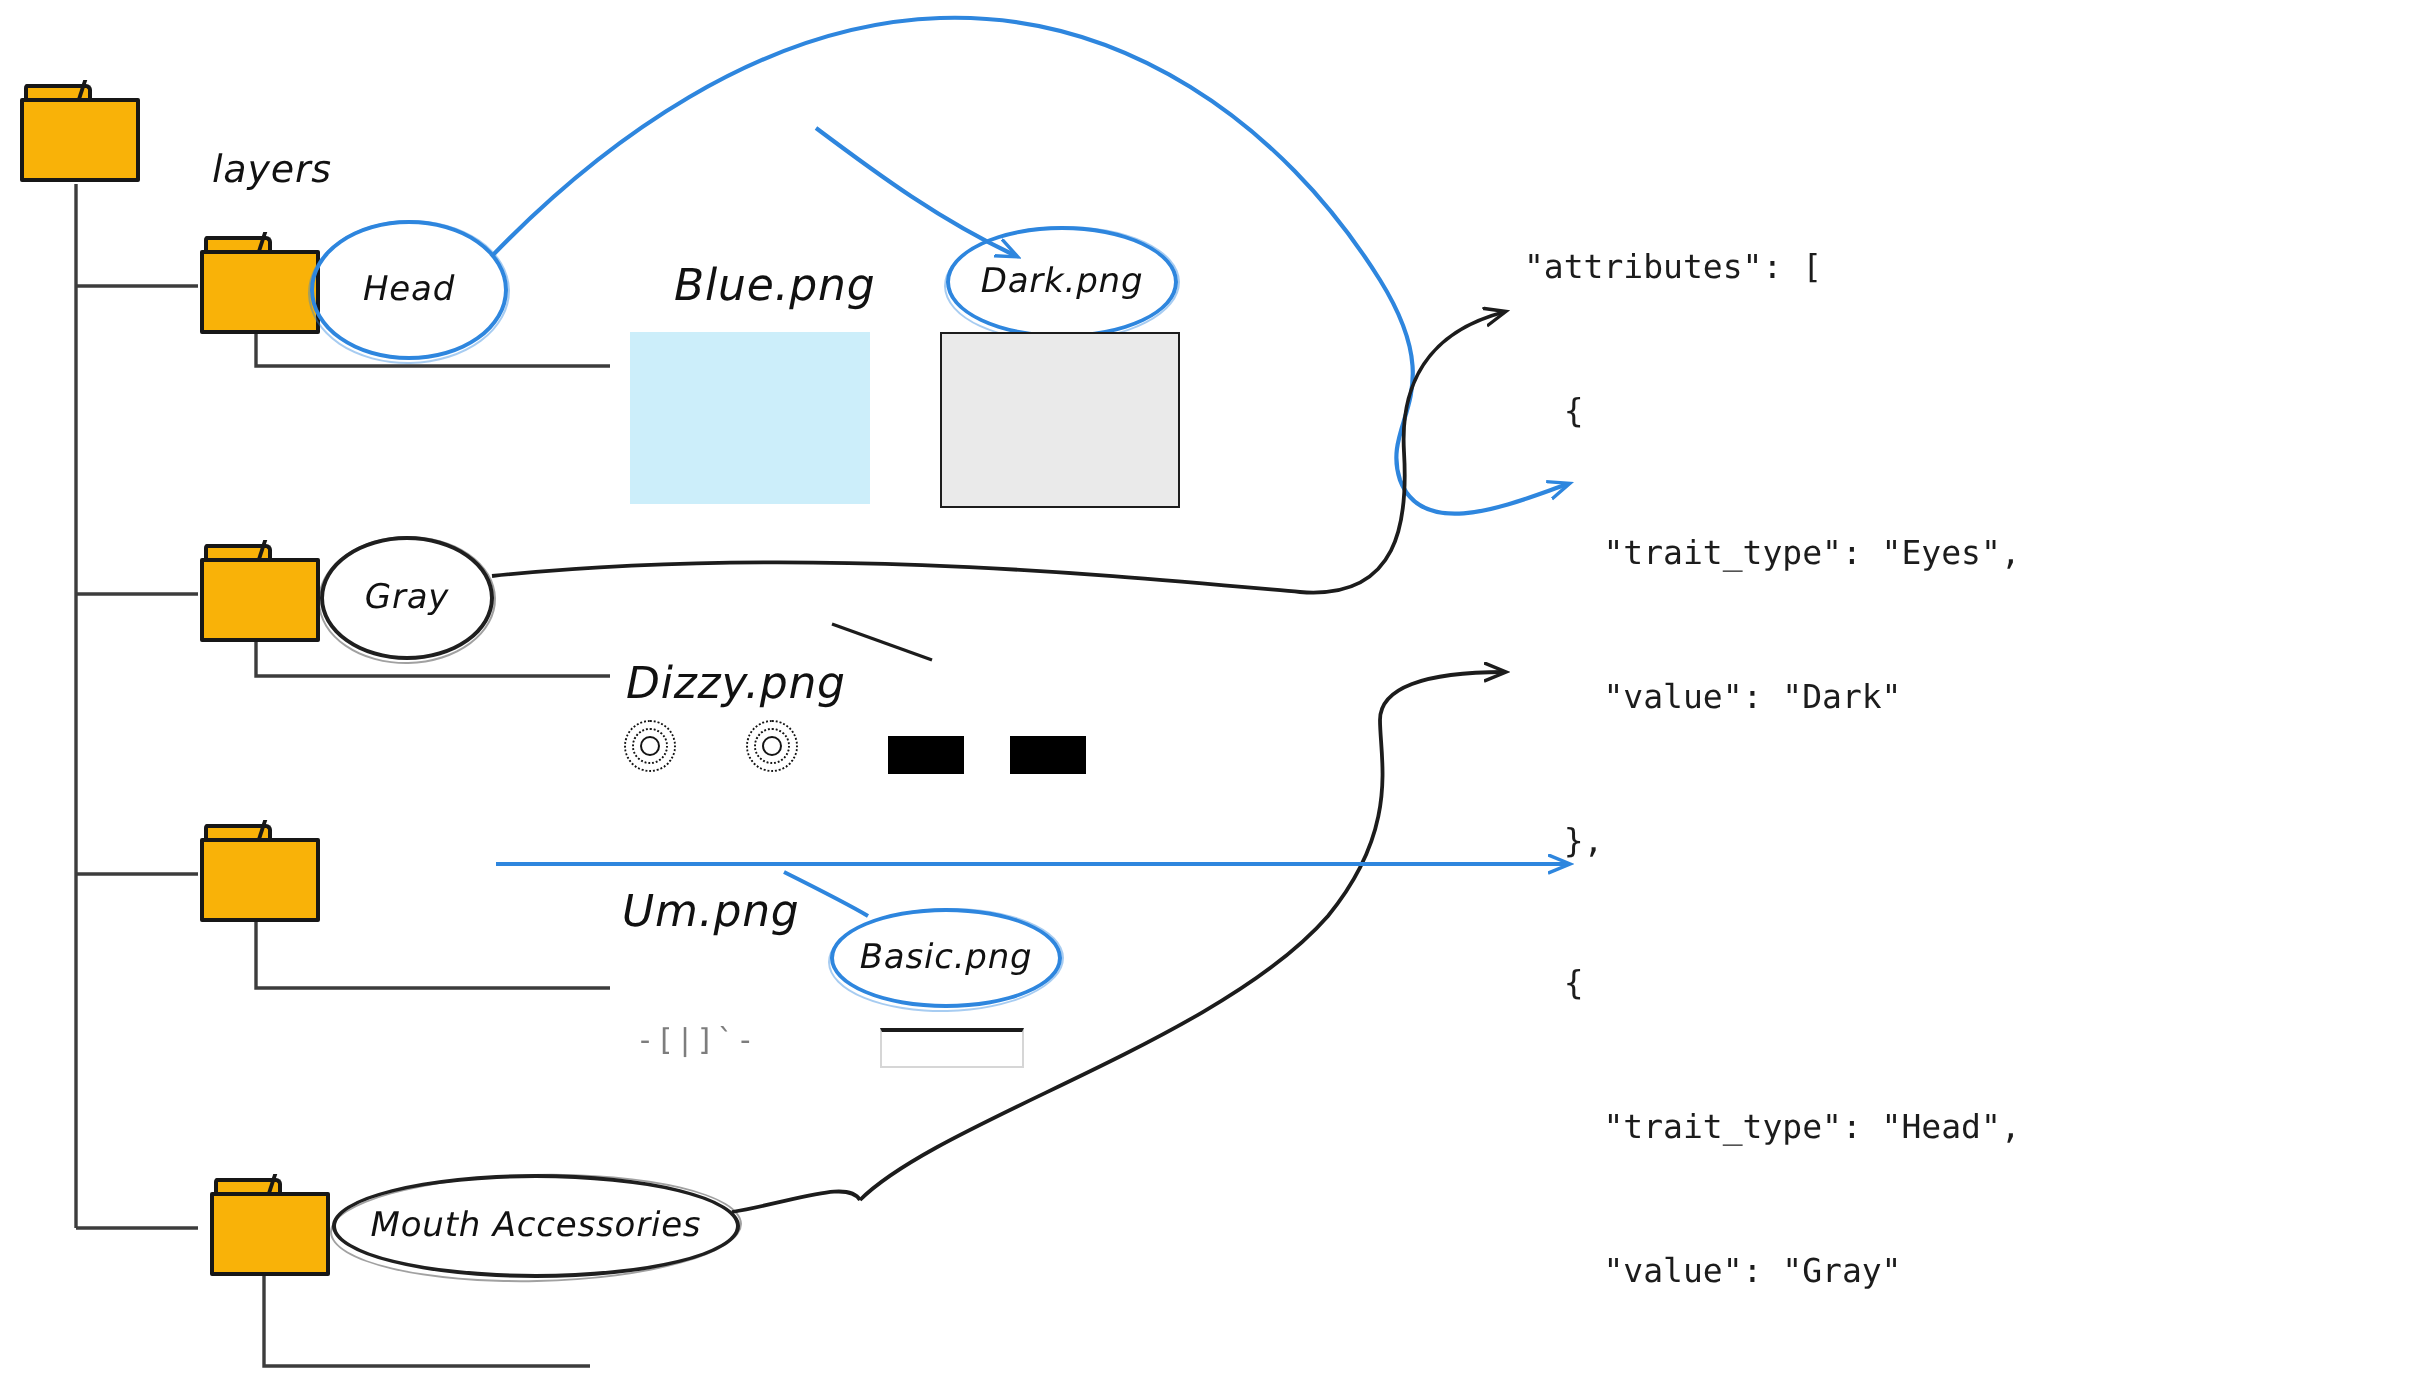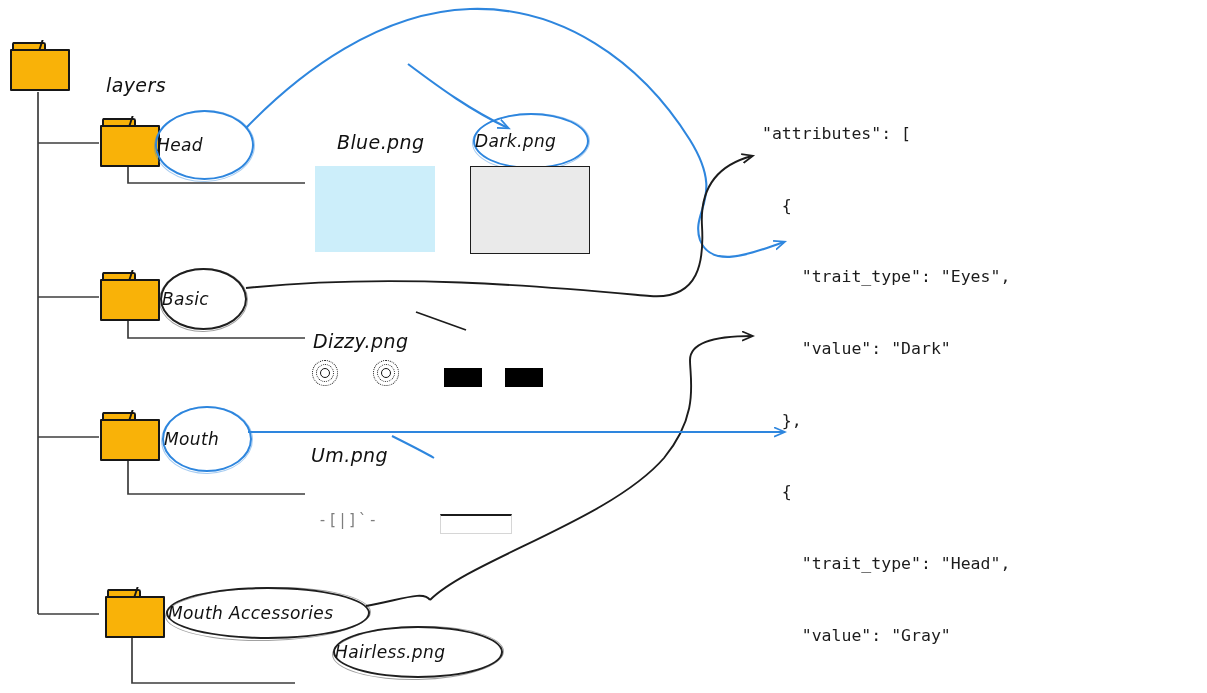--- a/index.html
+++ b/index.html
@@ -20,38 +20,38 @@
     position:absolute;left:0;top:7px;width:56px;height:38px;
     background:#F9B208;border:2px solid #171717;border-radius:1px;
   }
   .folder .nick{
     position:absolute;left:30px;top:-2px;width:11px;height:10px;
     border-left:2px solid #171717;transform:skewX(-18deg);
   }
 
   
   .ell{
-    position:absolute;display:flex;align-items:center;
+    position:absolute;display:flex;align-items:center;justify-content:center;
     border:2.4px solid #1f1f1f;border-radius:50%;
     background:transparent;color:#111;
     font-family:"DejaVu Sans", sans-serif;
     font-size:17px;font-style:italic;letter-spacing:.4px;white-space:nowrap;
   }
   .ell.blue{border-color:#2E86DE;}
   .ell::after{
     content:"";position:absolute;left:-3px;top:-2px;right:-3px;bottom:-4px;
     border:1.3px solid currentColor;border-radius:50%;opacity:.42;
     color:#1f1f1f;pointer-events:none;transform:rotate(-1.2deg);
   }
   .ell.blue::after{color:#2E86DE;}
 
   
   .hand{
     position:absolute;color:#111;white-space:nowrap;
-    font-family:"DejaVu Sans", sans-serif;font-size:19px;font-style:italic;
+    font-family:"DejaVu Sans", sans-serif;font-size:22px;font-style:italic;
     letter-spacing:.4px;
   }
 
   
   .swatch{position:absolute;}
   .sw-blue{background:#CCEEFA;}
   .sw-gray{background:#EAEAEA;border:1.4px solid #1d1d1d;}
   .sw-dark{background:#000000;}
   .sw-basic{background:#ffffff;border:1px solid #d6d6d6;border-top:2.4px solid #1b1b1b;}
 
@@ -173,26 +173,23 @@
     <div class="tab"></div>
     <div class="nick"></div>
     <div class="body"></div>
   </div>
 
   <div class="ell blue" style="left:155px;top:110px;width:95px;height:66px;">
     <span>Head</span>
   </div>
 
   <div class="ell" style="left:160px;top:268px;width:83px;height:58px;">
-    <span>Basic</span>
-  </div>
-
-  <div class="ell blue" style="left:162px;top:406px;width:86px;height:62px;">
-    <span>Mouth</span>
-  </div>
+    <span>Gray</span>
+  </div>
+
 
   <div class="ell" style="left:166px;top:587px;width:200px;height:48px;">
     <span>Mouth Accessories</span>
   </div>
 
   <div class="hand" style="left:337px;top:131px;">Blue.png</div>
   <div class="swatch sw-blue" style="left:315px;top:166px;width:120px;height:86px;"></div>
 
   <div class="ell blue" style="left:473px;top:113px;width:112px;height:52px;">
     <span>Dark.png</span>
@@ -210,25 +207,25 @@
       <i class="r2"></i>
       <i class="r3"></i>
   </div>
 
   <div class="swatch sw-dark" style="left:444px;top:368px;width:38px;height:19px;"></div>
   <div class="swatch sw-dark" style="left:505px;top:368px;width:38px;height:19px;"></div>
 
   <div class="hand" style="left:311px;top:444px;">Um.png</div>
   <div class="um-glyph" style="left:318px;top:511px;">-[|]`-</div>
 
+  <div class="ell blue" style="left:415px;top:454px;width:112px;height:46px;">
+    <span>Basic.png</span>
+  </div>
   <div class="swatch sw-basic" style="left:440px;top:514px;width:70px;height:17px;"></div>
 
-  <div class="ell" style="left:333px;top:626px;width:166px;height:48px;">
-    <span>Hairless.png</span>
-  </div>
 
   <div id="json-block">
     <span class="ln">"attributes": [</span>
     <span class="ln">  {</span>
     <span class="ln">    "trait_type": "Eyes",</span>
     <span class="ln">    "value": "Dark"</span>
     <span class="ln">  },</span>
     <span class="ln">  {</span>
     <span class="ln">    "trait_type": "Head",</span>
     <span class="ln">    "value": "Gray"</span>

